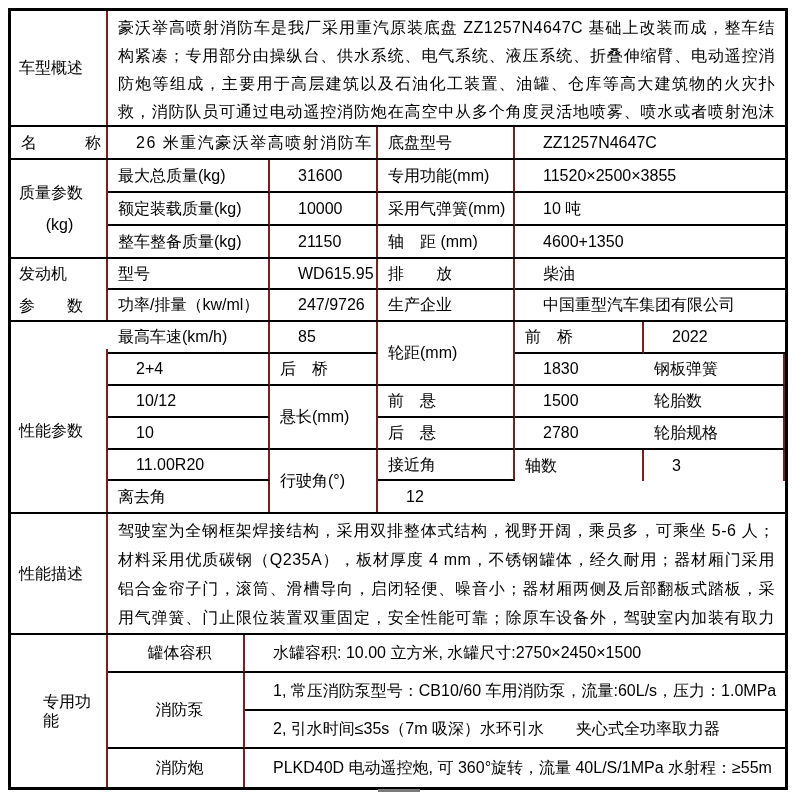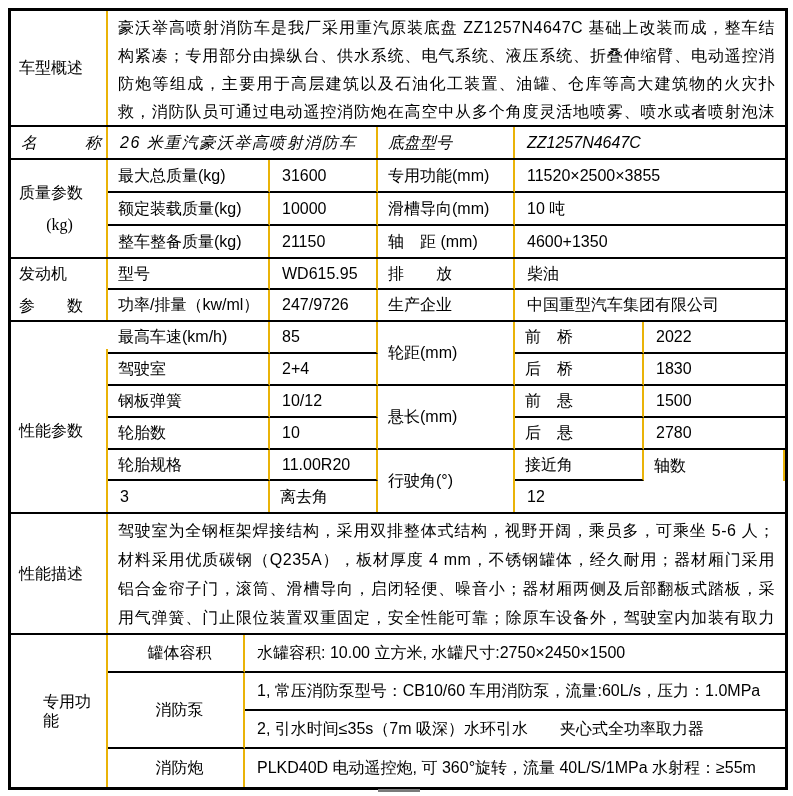--- a/index.html
+++ b/index.html
@@ -7,41 +7,41 @@
   body { font-family:"Liberation Sans","DejaVu Sans",sans-serif; color:#000; }
 
   .sheet {
     position:absolute; left:8px; top:8px; width:780px;
     border:3px solid #000; background:#fff;
   }
   .sec { display:grid; border-bottom:2px solid #000; }
   .sec.last { border-bottom:none; }
 
   .secA { grid-template-columns:97px 1fr; grid-template-rows:114px; }
-  .secB { grid-template-columns:97px 270px 137px 1fr; grid-template-rows:31px;font-style:italic; }
+  .secB { grid-template-columns:97px 270px 137px 1fr; grid-template-rows:31px; }
   .secC { grid-template-columns:97px 162px 108px 137px 1fr; grid-template-rows:33px 33px 31px; }
   .secD { grid-template-columns:97px 162px 108px 137px 1fr; grid-template-rows:31px 30px; }
   .secE { grid-template-columns:97px 162px 108px 137px 129px 1fr; grid-template-rows:32px 32px 32px 32px 31px 31px; }
   .secF { grid-template-columns:97px 1fr; grid-template-rows:119px; }
   .secG { grid-template-columns:97px 137px 1fr; grid-template-rows:38px 38px 38px 38px; }
 
   .cell { display:flex; align-items:center; font-size:16px; line-height:1.2; overflow:hidden; }
-  .br { border-right:2px solid #eab308; }
+  .br { border-right:2px solid #7f1d1d; }
   .bb { border-bottom:2px solid #000; }
 
   .head { flex-direction:column; justify-content:center; align-items:flex-start; padding-left:8px; row-gap:12px; }
   .head span { display:block; }
   .head .ind { align-self:center; padding-right:6px;text-align:center; }
 
   .lbl  { padding-left:10px; }
-  .val  { padding-left:12px; }
+  .val  { padding-left:28px; }
   .ctr  { justify-content:center; padding-left:8px; }
 
   .rs2 { grid-row:span 2; }
-  .rs3 { grid-row:span 3;font-family:Liberation Serif, serif; }
+  .rs3 { grid-row:span 3; }
   .rs4 { grid-row:span 4;padding-left:32px; }
   .rs6 { grid-row:span 6;margin-top:27px; }
 
   .para {
     display:block; padding:3px 10px 0 10px;
     line-height:28px; text-align:justify; letter-spacing:0.5px;
   }
   .secF .para { line-height:29px; padding-top:2px; }
 
   .name-val { letter-spacing:1.5px; }
@@ -75,21 +75,21 @@
       <span>质量参数</span>
       <span class="ind">(kg)</span>
     </div>
     <div class="cell lbl br bb">最大总质量(kg)</div>
     <div class="cell val br bb">31600</div>
     <div class="cell lbl br bb">专用功能(mm)</div>
     <div class="cell val bb">11520×2500×3855</div>
 
     <div class="cell lbl br bb">额定装载质量(kg)</div>
     <div class="cell val br bb">10000</div>
-    <div class="cell lbl br bb">滑槽导向(mm)</div>
+    <div class="cell lbl br bb">采用气弹簧(mm)</div>
     <div class="cell val bb">10 吨</div>
 
     <div class="cell lbl br">整车整备质量(kg)</div>
     <div class="cell val br">21150</div>
     <div class="cell lbl br">轴　距 (mm)</div>
     <div class="cell val">4600+1350</div>
   </div>
 
   <div class="sec secD">
     <div class="cell head br rs2">
@@ -111,21 +111,20 @@
     <div class="cell head br rs6">
       <span>性能参数</span>
     </div>
 
     <div class="cell lbl br bb">最高车速(km/h)</div>
     <div class="cell val br bb">85</div>
     <div class="cell lbl br bb rs2">轮距(mm)</div>
     <div class="cell lbl br bb">前　桥</div>
     <div class="cell val bb">2022</div>
 
-    <div class="cell lbl br bb">驾驶室</div>
     <div class="cell val br bb">2+4</div>
     <div class="cell lbl br bb">后　桥</div>
     <div class="cell val bb">1830</div>
 
     <div class="cell lbl br bb">钢板弹簧</div>
     <div class="cell val br bb">10/12</div>
     <div class="cell lbl br bb rs2">悬长(mm)</div>
     <div class="cell lbl br bb">前　悬</div>
     <div class="cell val bb">1500</div>
 

